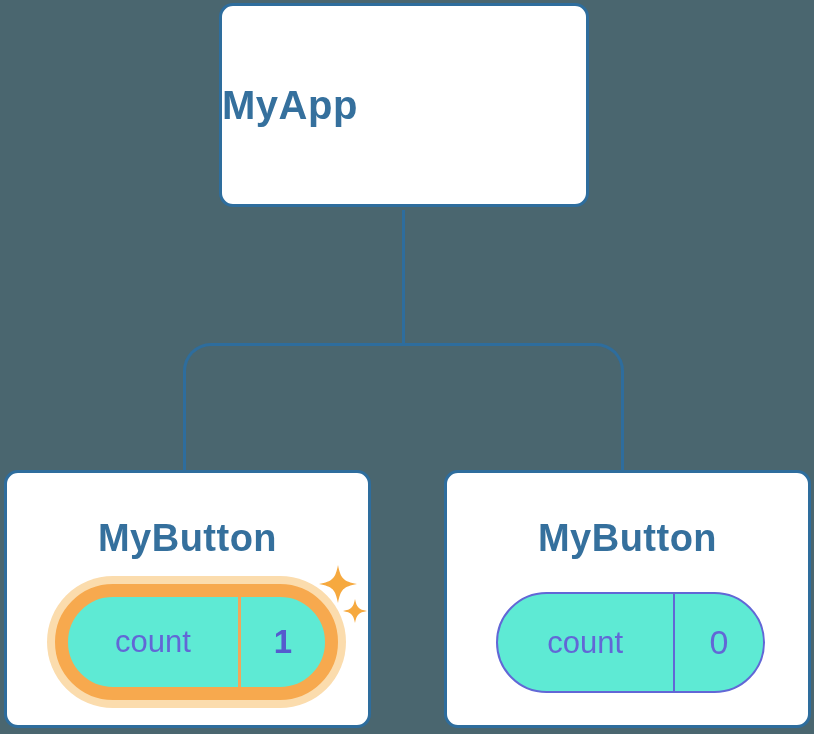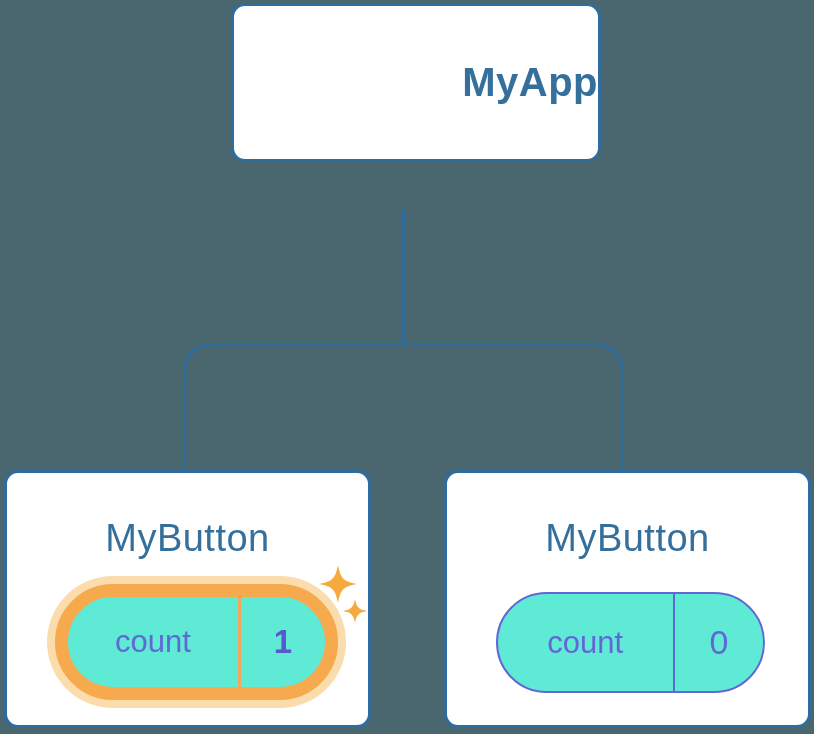--- a/index.html
+++ b/index.html
@@ -16,40 +16,40 @@
   }
   
   .node {
     position: absolute;
     background: #ffffff;
     border: 3px solid #2E6D9D;
     border-radius: 14px;
     box-sizing: border-box;
   }
   .node-root {
-    left: 231px; top: 3px;
-    width: 370px; height: 159px;
-    display: flex; align-items: center; justify-content: flex-end;
+    left: 219px; top: 3px;
+    width: 370px; height: 204px;
+    display: flex; align-items: center; justify-content: flex-start;
   }
   .node-child-left  { left: 4px;   top: 470px; width: 367px; height: 258px; }
   .node-child-right { left: 444px; top: 470px; width: 367px; height: 258px; }
 
   .node-label {
     color: #35709D;
     font-size: 40px;
     font-weight: 700;
     letter-spacing: 0.5px;
   }
   .child-label {
     position: absolute;
     left: 0; right: 0; top: 44px;
     text-align: center;
     color: #35709D;
     font-size: 38px;
-    font-weight: 400;
+    font-weight: 700;
     letter-spacing: 0.5px;
   }
 
   
   .edge-vertical {
     position: absolute;
     left: 402px; top: 210px;
     width: 3px; height: 134px;
     background: #2E6D9D;
   }

